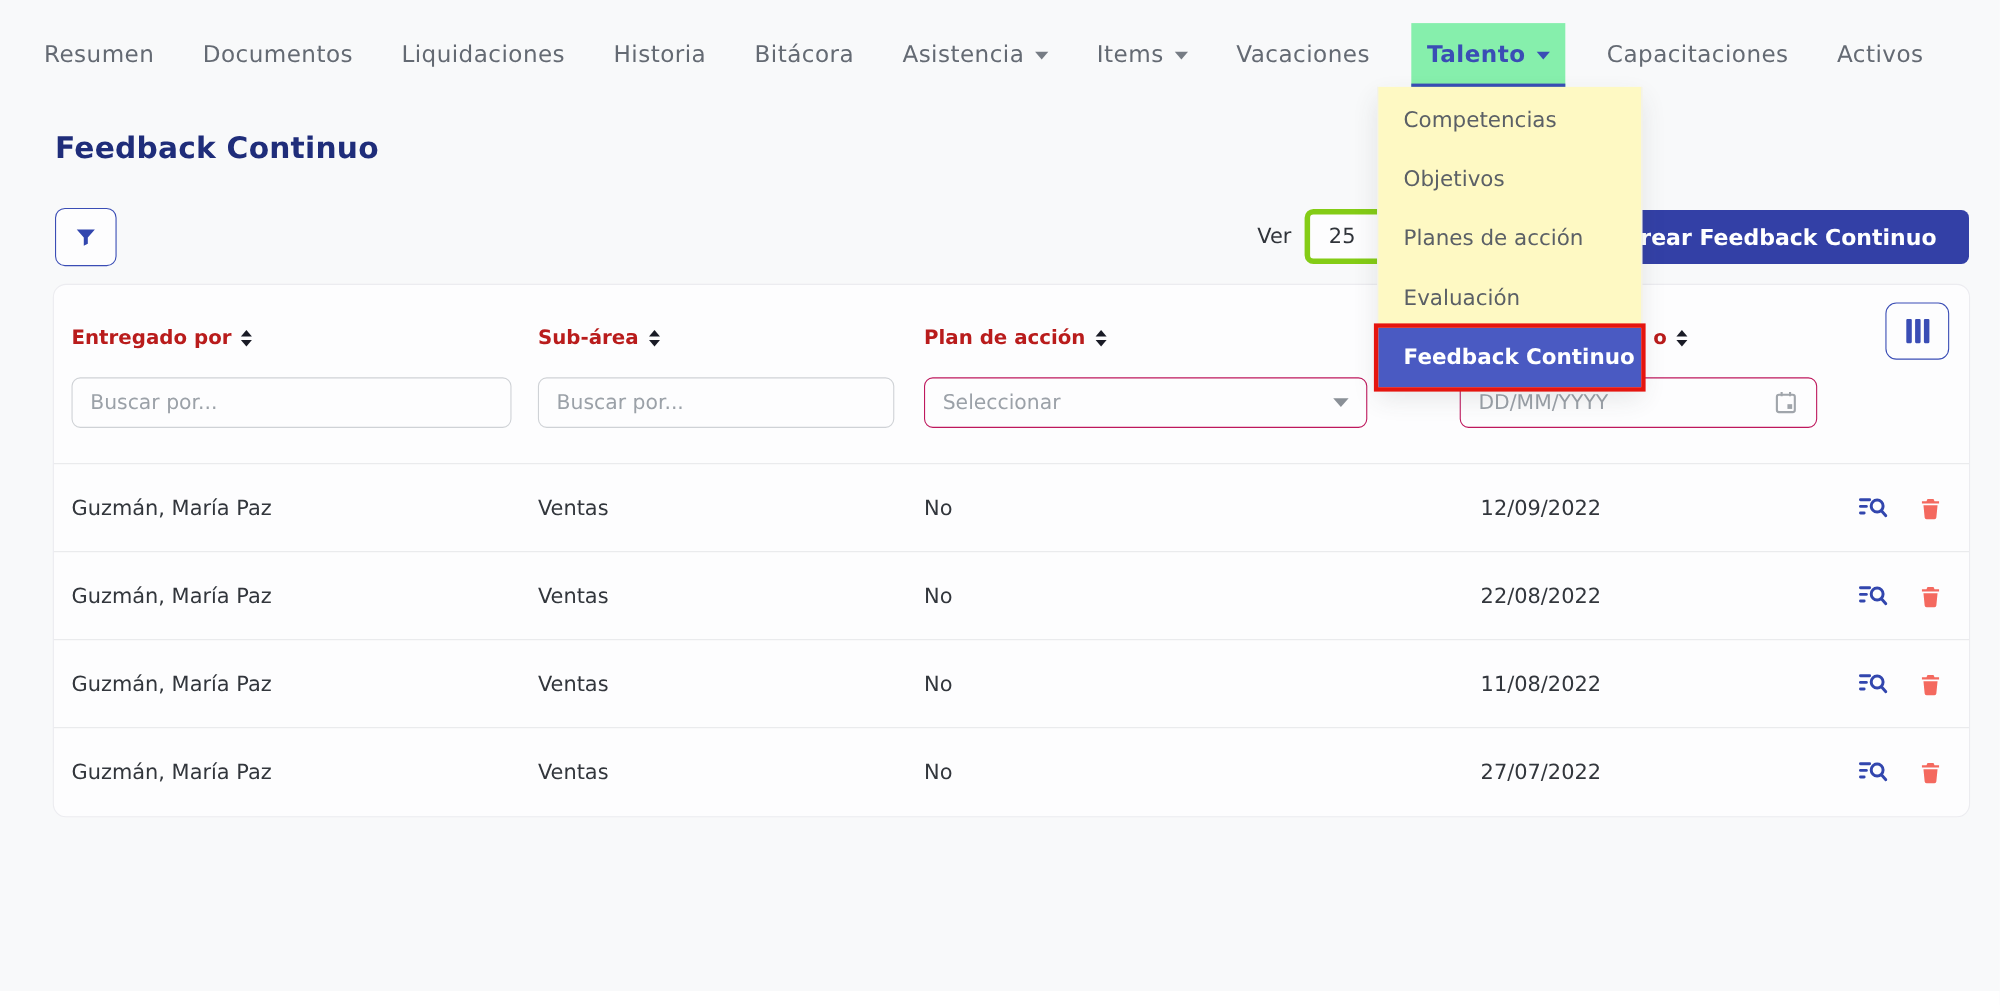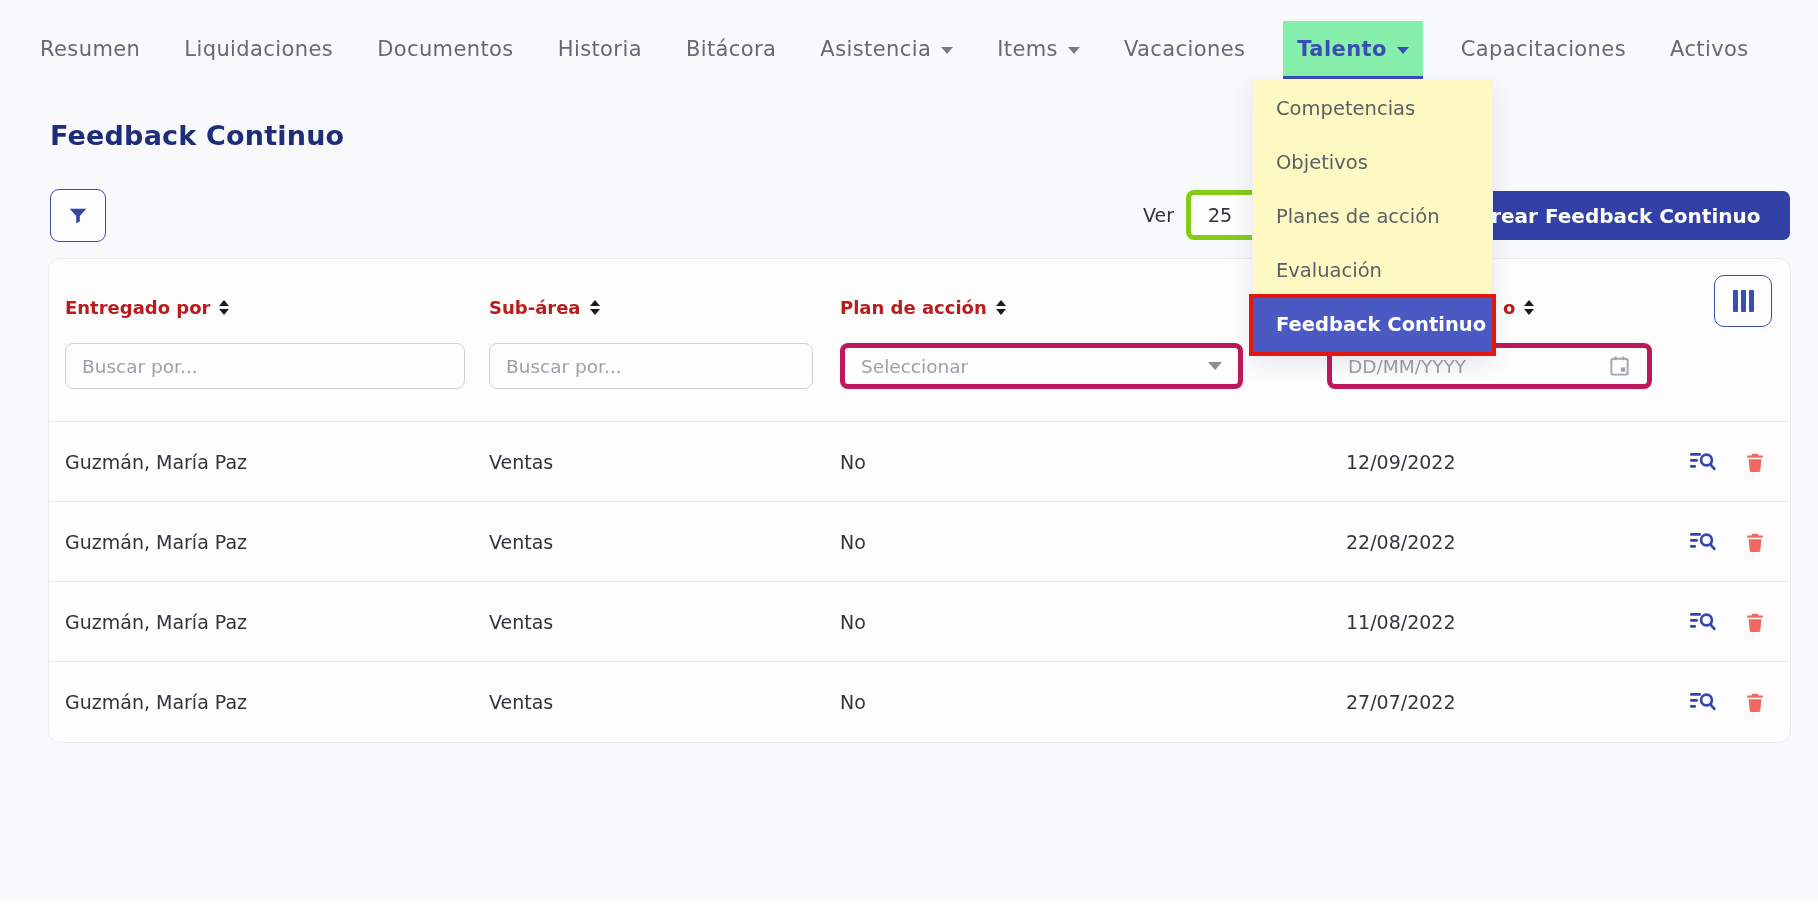--- a/index.html
+++ b/index.html
@@ -113,21 +113,21 @@
   .filter-cell { padding-right:24px; }
   .text-filter {
     width:100%; max-width:400px; height:46px;
     border:1px solid #cfd2d6; border-radius:8px; background:#fdfdfe;
     padding:0 16px; font-size:18.5px; color:#32363c;
     font-family:"DejaVu Sans", sans-serif; outline:none;
   }
   .text-filter::placeholder { color:#9ba1a8; }
   .filter-cell:nth-child(2) .text-filter { max-width:324px; }
   .fake-input {
-    height:46px; border:5px solid #be185d; border-radius:8px;
+    height:46px; border:1px solid #be185d; border-radius:8px;
     background:#fdfdfe; display:flex; align-items:center;
     padding:0 16px; font-size:18.5px; color:#9ba1a8; cursor:pointer;
     justify-content:space-between;
   }
   .select-filter { width:403px; }
   .date-filter   { width:325px; }
   .select-caret {
     width:0; height:0;
     border-left:7px solid transparent; border-right:7px solid transparent;
     border-top:8px solid #8a9097;
@@ -152,24 +152,24 @@
   }
 </style>
 </head>
 <body>
 
 <nav class="nav">
   <div class="nav-item">
       <span>Resumen</span>
     </div>
   <div class="nav-item">
+      <span>Documentos</span>
+    </div>
+  <div class="nav-item">
       <span>Liquidaciones</span>
-    </div>
-  <div class="nav-item">
-      <span>Documentos</span>
     </div>
   <div class="nav-item">
       <span>Historia</span>
     </div>
   <div class="nav-item">
       <span>Bitácora</span>
     </div>
   <div class="nav-item">
       <span>Asistencia</span>
       <i class="caret"></i>

